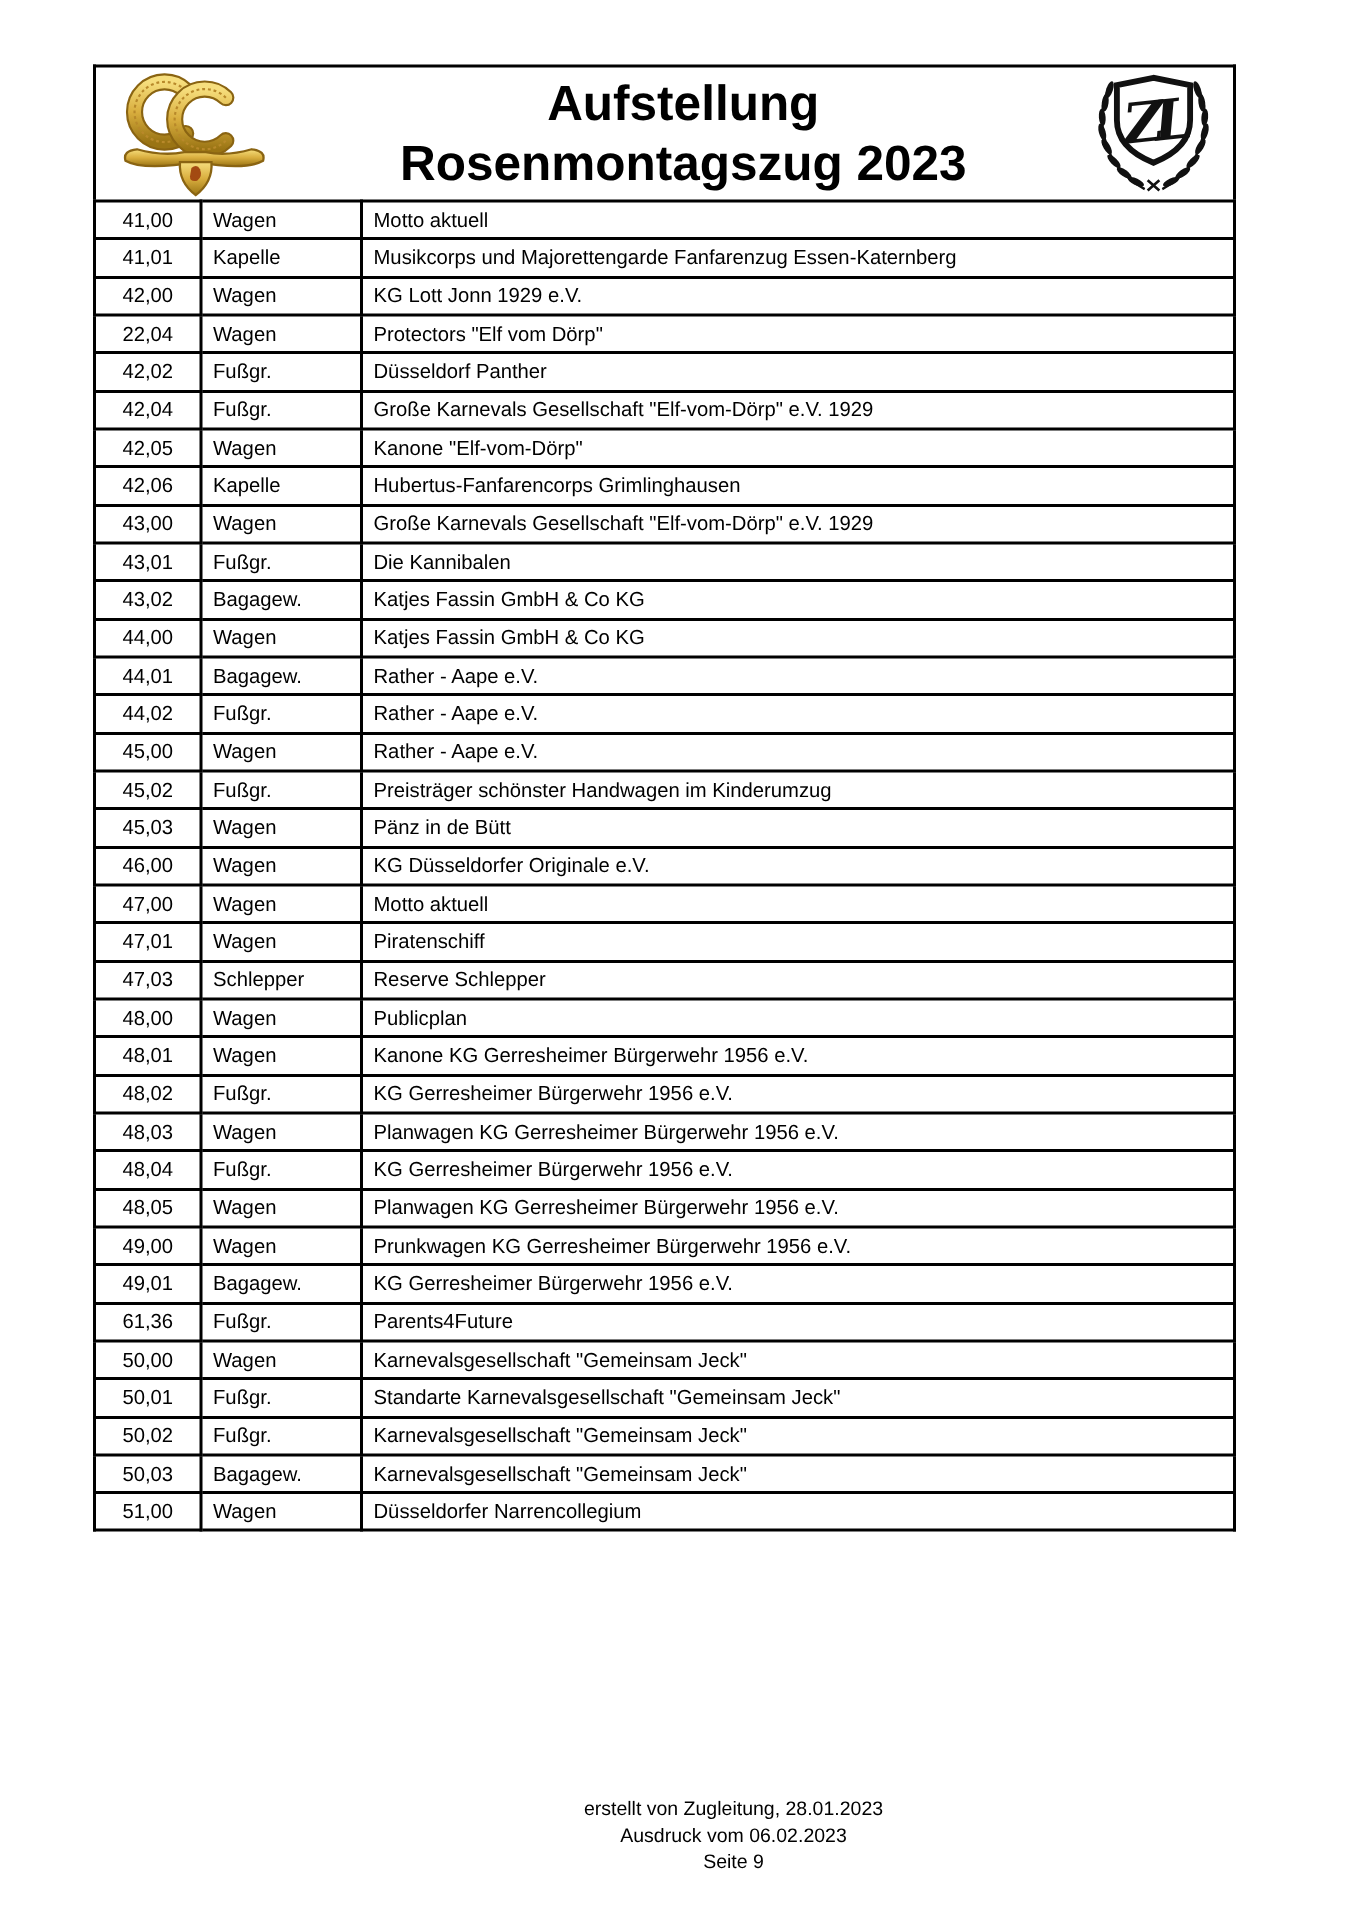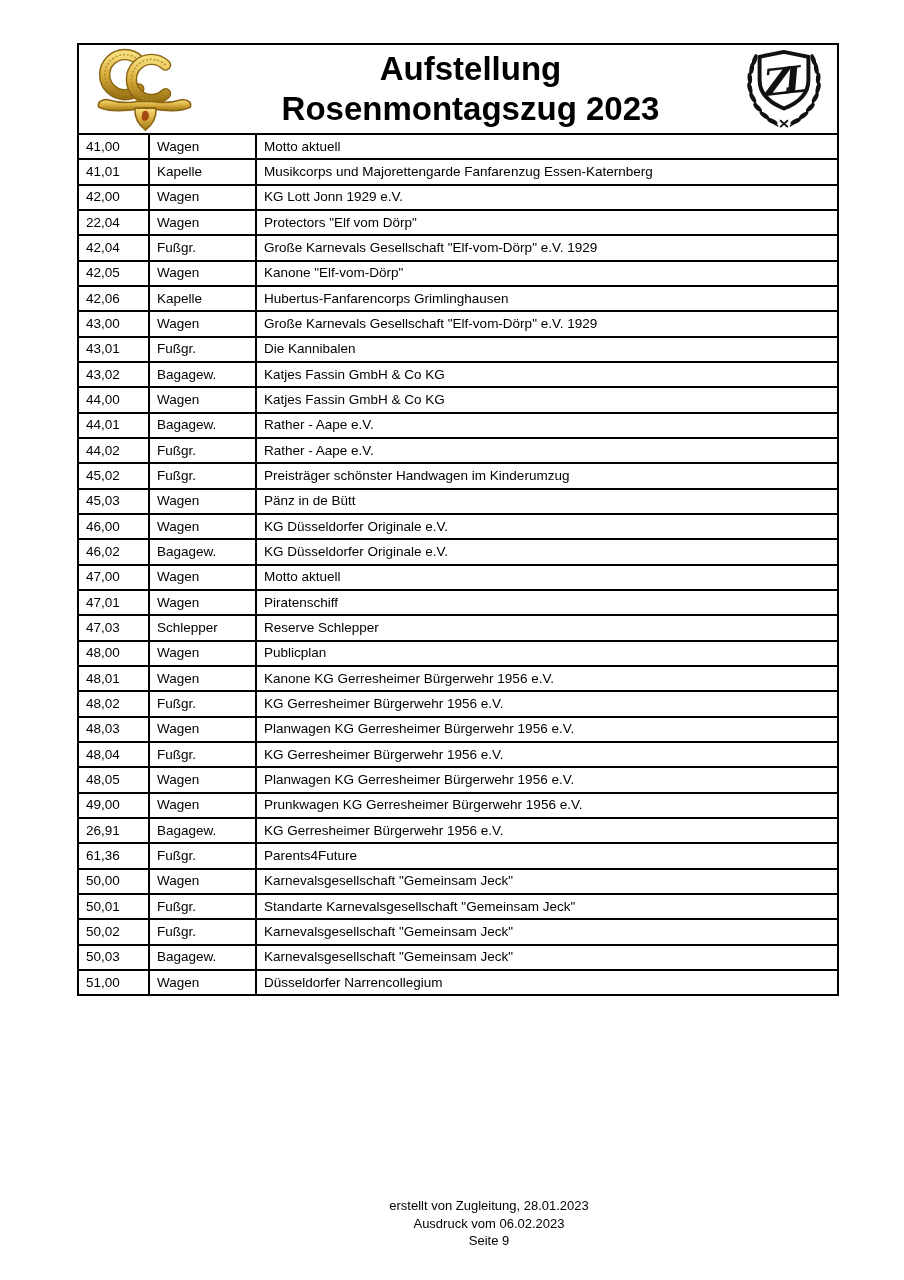--- a/index.html
+++ b/index.html
@@ -1,34 +1,34 @@
 <!DOCTYPE html>
 <html><head>
 <meta charset="utf-8">
 <style>
   html,body{margin:0;padding:0;}
   body{
     width:904px;height:1280px;position:relative;background:#ffffff;
     font-family:"Liberation Sans",sans-serif;color:#000;
   }
-  .doc{position:absolute;left:77px;top:43px;width:762px;}
+  .doc{position:absolute;left:62px;top:43px;width:762px;}
   .header-box{
     box-sizing:border-box;height:90px;border:2.5px solid #000;border-bottom:none;
     display:flex;align-items:center;background:#fff;
   }
   .logo-left{width:104px;height:86px;margin-left:14px;flex:0 0 auto;}
   .logo-right{width:80px;height:82px;margin-right:13px;flex:0 0 auto;}
   .title-block{flex:1;text-align:center;font-weight:bold;font-size:33px;line-height:40px;}
   table.lineup{width:100%;border-collapse:collapse;table-layout:fixed;}
   table.lineup td{
     box-sizing:border-box;border:2px solid #000;height:25.34px;
     padding:1px 7px 0 7px;font-size:13.5px;line-height:1.1;
     white-space:nowrap;overflow:hidden;background:#fff;
   }
-  td.col-num{padding-left:0;padding-right:0;}
+  td.col-num{text-align:center;padding-left:0;padding-right:0;}
   .footer{
     position:absolute;left:0;top:1197px;width:904px;text-align:center;
     font-size:13px;line-height:17.5px;padding-left:37px;
   }
 </style>
 </head>
 <body>
 
 <div class="doc">
 
@@ -115,20 +115,25 @@
           <td class="col-num">42,00</td>
           <td class="col-type">Wagen</td>
           <td class="col-name">KG Lott Jonn 1929 e.V.</td>
         </tr>
         <tr>
           <td class="col-num">22,04</td>
           <td class="col-type">Wagen</td>
           <td class="col-name">Protectors "Elf vom Dörp"</td>
         </tr>
         <tr>
+          <td class="col-num">42,02</td>
+          <td class="col-type">Fußgr.</td>
+          <td class="col-name">Düsseldorf Panther</td>
+        </tr>
+        <tr>
           <td class="col-num">42,04</td>
           <td class="col-type">Fußgr.</td>
           <td class="col-name">Große Karnevals Gesellschaft "Elf-vom-Dörp" e.V. 1929</td>
         </tr>
         <tr>
           <td class="col-num">42,05</td>
           <td class="col-type">Wagen</td>
           <td class="col-name">Kanone "Elf-vom-Dörp"</td>
         </tr>
         <tr>
@@ -160,37 +165,37 @@
           <td class="col-num">44,01</td>
           <td class="col-type">Bagagew.</td>
           <td class="col-name">Rather - Aape e.V.</td>
         </tr>
         <tr>
           <td class="col-num">44,02</td>
           <td class="col-type">Fußgr.</td>
           <td class="col-name">Rather - Aape e.V.</td>
         </tr>
         <tr>
+          <td class="col-num">45,00</td>
+          <td class="col-type">Wagen</td>
+          <td class="col-name">Rather - Aape e.V.</td>
+        </tr>
+        <tr>
           <td class="col-num">45,02</td>
           <td class="col-type">Fußgr.</td>
           <td class="col-name">Preisträger schönster Handwagen im Kinderumzug</td>
         </tr>
         <tr>
           <td class="col-num">45,03</td>
           <td class="col-type">Wagen</td>
           <td class="col-name">Pänz in de Bütt</td>
         </tr>
         <tr>
           <td class="col-num">46,00</td>
           <td class="col-type">Wagen</td>
-          <td class="col-name">KG Düsseldorfer Originale e.V.</td>
-        </tr>
-        <tr>
-          <td class="col-num">46,02</td>
-          <td class="col-type">Bagagew.</td>
           <td class="col-name">KG Düsseldorfer Originale e.V.</td>
         </tr>
         <tr>
           <td class="col-num">47,00</td>
           <td class="col-type">Wagen</td>
           <td class="col-name">Motto aktuell</td>
         </tr>
         <tr>
           <td class="col-num">47,01</td>
           <td class="col-type">Wagen</td>
@@ -230,21 +235,21 @@
           <td class="col-num">48,05</td>
           <td class="col-type">Wagen</td>
           <td class="col-name">Planwagen KG Gerresheimer Bürgerwehr 1956 e.V.</td>
         </tr>
         <tr>
           <td class="col-num">49,00</td>
           <td class="col-type">Wagen</td>
           <td class="col-name">Prunkwagen KG Gerresheimer Bürgerwehr 1956 e.V.</td>
         </tr>
         <tr>
-          <td class="col-num">26,91</td>
+          <td class="col-num">49,01</td>
           <td class="col-type">Bagagew.</td>
           <td class="col-name">KG Gerresheimer Bürgerwehr 1956 e.V.</td>
         </tr>
         <tr>
           <td class="col-num">61,36</td>
           <td class="col-type">Fußgr.</td>
           <td class="col-name">Parents4Future</td>
         </tr>
         <tr>
           <td class="col-num">50,00</td>

